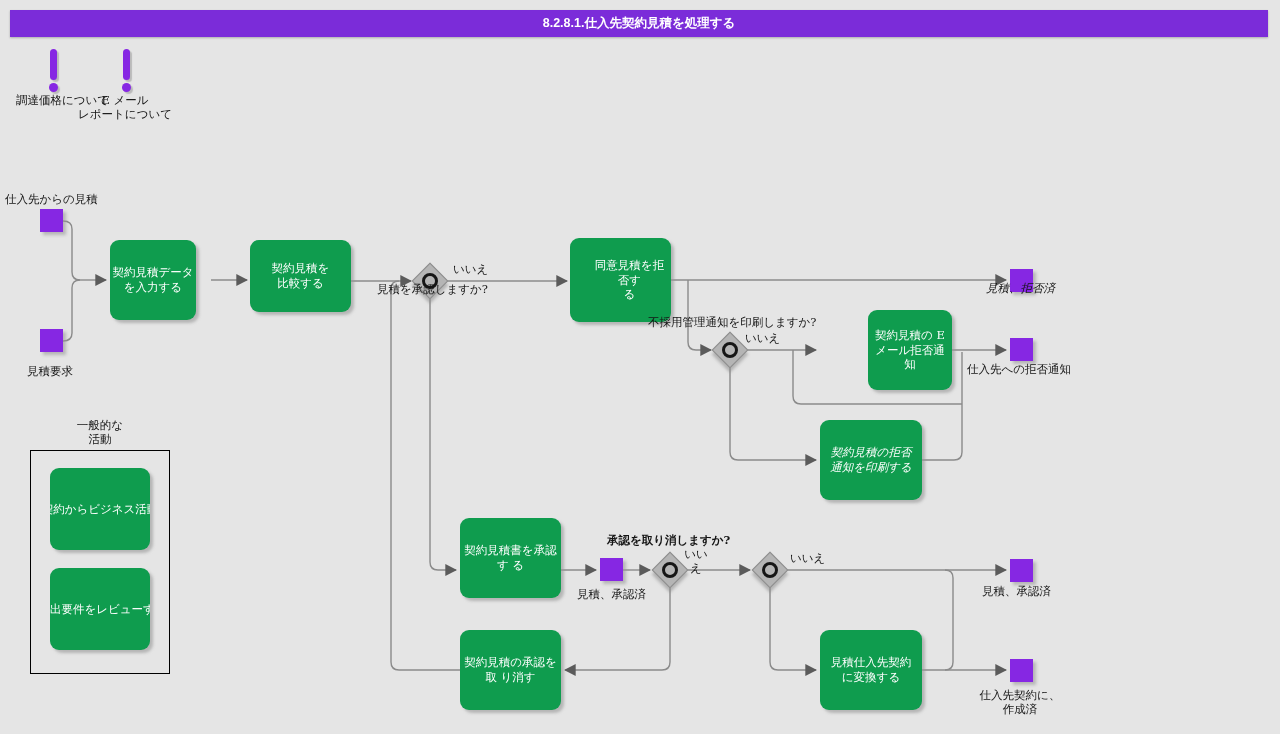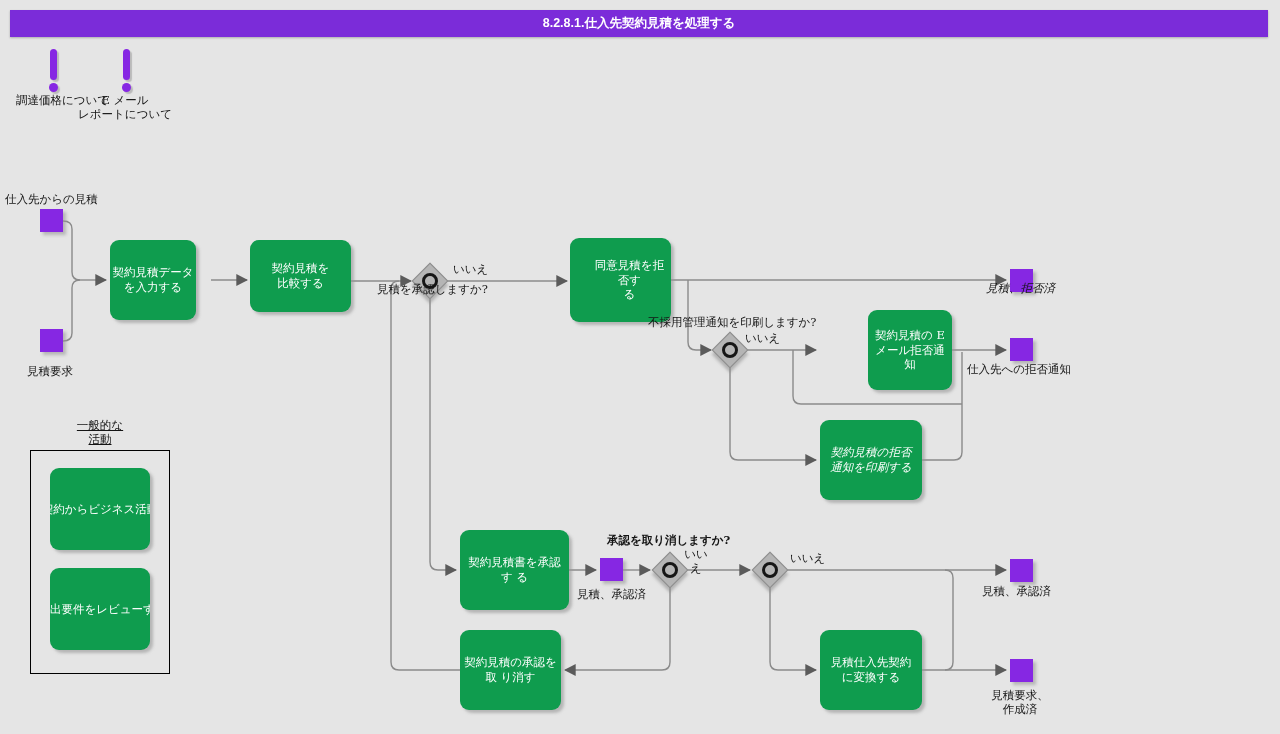--- a/index.html
+++ b/index.html
@@ -88,21 +88,21 @@
   <div class="task" style="left:110px;top:240px;width:86px;height:80px;">契約見積データ
 を入力する</div>
   <div class="task" style="left:250px;top:240px;width:101px;height:72px;">契約見積を
 比較する</div>
   <div class="task" style="left:570px;top:238px;width:101px;height:84px;padding-left:20px;">同意見積を拒否す
 る</div>
   <div class="task" style="left:820px;top:310px;width:84px;height:80px;margin-left:48px;">契約見積の E
 メール拒否通知</div>
   <div class="task" style="left:820px;top:420px;width:102px;height:80px;font-style:italic;">契約見積の拒否
 通知を印刷する</div>
-  <div class="task" style="left:460px;top:530px;width:109px;height:80px;">契約見積書を承認
+  <div class="task" style="left:460px;top:518px;width:101px;height:80px;">契約見積書を承認
 す る</div>
   <div class="task" style="left:820px;top:630px;width:102px;height:80px;">見積仕入先契約
 に変換する</div>
   <div class="task" style="left:460px;top:630px;width:101px;height:80px;">契約見積の承認を
 取 り消す</div>
 
   <div class="gw" style="left:414px;top:265px;">
       <div class="gw-d"></div>
       <div class="gw-c"></div>
     </div>
@@ -136,22 +136,22 @@
   <div class="event" style="left:1010px;top:269px;"></div>
   <div class="lbl" style="left:986px;top:281px;font-style:italic;">見積、拒否済</div>
 
   <div class="event" style="left:1010px;top:338px;"></div>
   <div class="lbl" style="left:967px;top:362px;">仕入先への拒否通知</div>
 
   <div class="event" style="left:1010px;top:559px;"></div>
   <div class="lbl" style="left:982px;top:584px;">見積、承認済</div>
 
   <div class="event" style="left:1010px;top:659px;"></div>
-  <div class="lbl c" style="left:970px;top:688px;width:100px;">見積要求、
+  <div class="lbl c" style="left:970px;top:688px;width:100px;">仕入先契約に、
 作成済</div>
 
-  <div class="lbl c" style="left:40px;top:418px;width:120px;text-decoration:underline;">一般的な
+  <div class="lbl c" style="left:40px;top:418px;width:120px;">一般的な
 活動</div>
   <div class="legendbox"></div>
   <div class="task clip" style="left:50px;top:468px;width:100px;height:82px;">契約からビジネス活動</div>
   <div class="task clip left" style="left:50px;top:568px;width:100px;height:82px;">出要件をレビューする</div>
 
 </div>
 
 </body></html>

